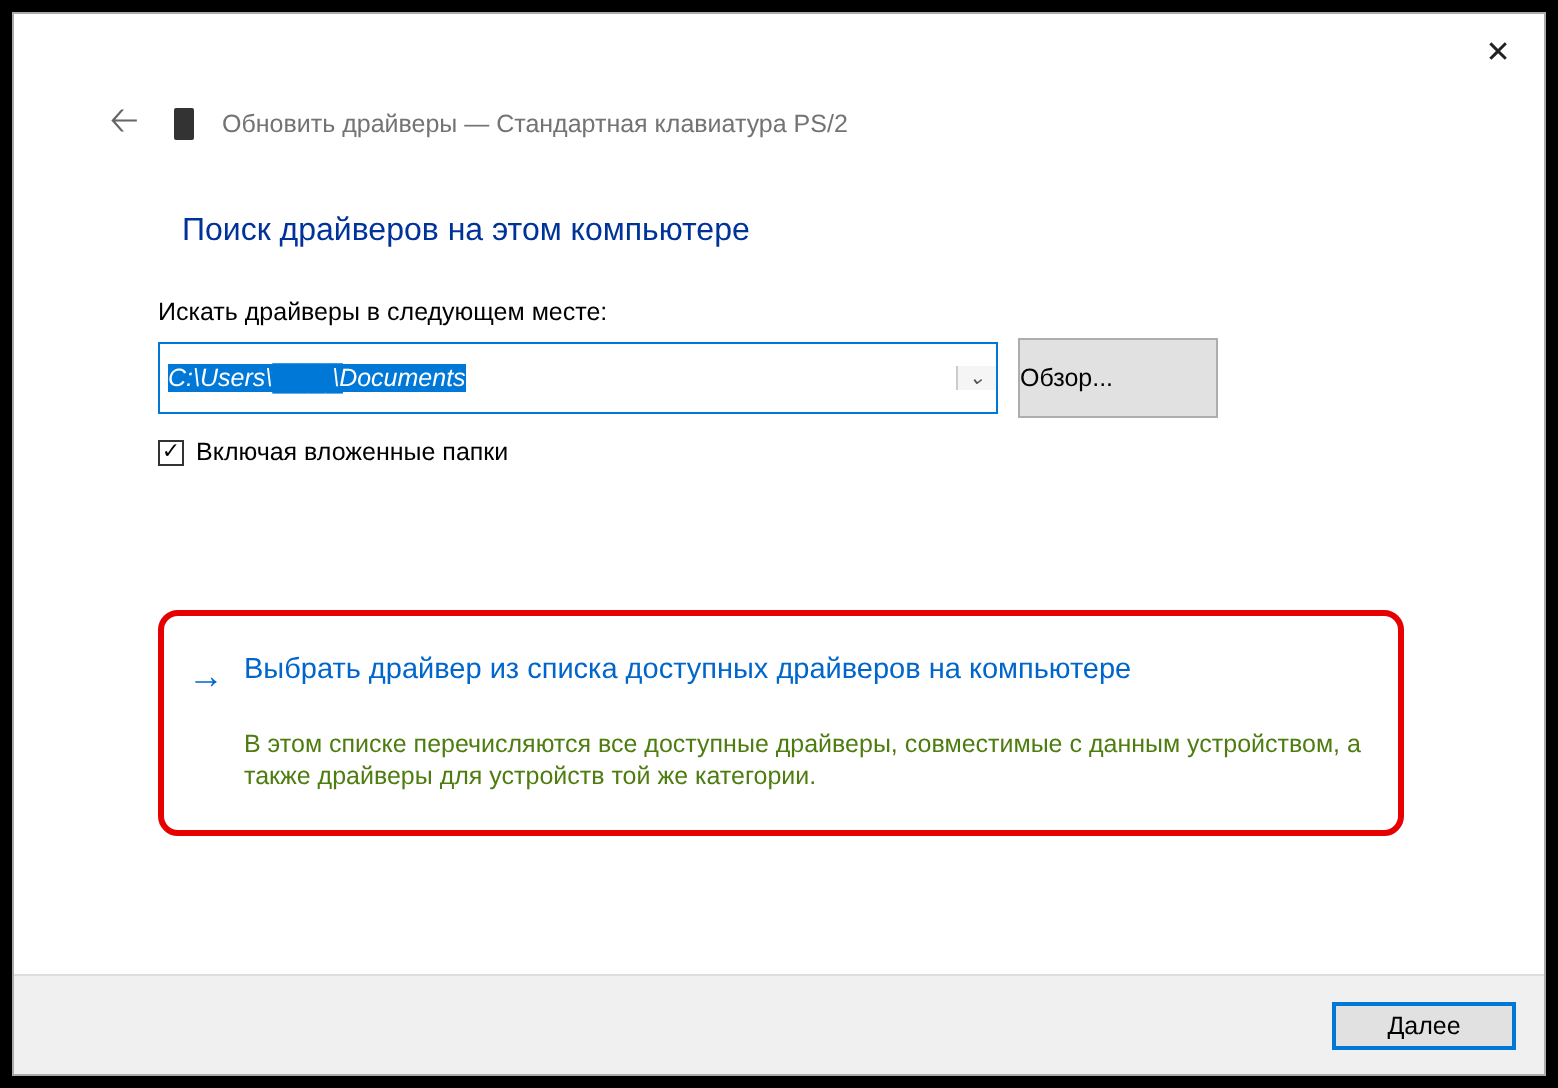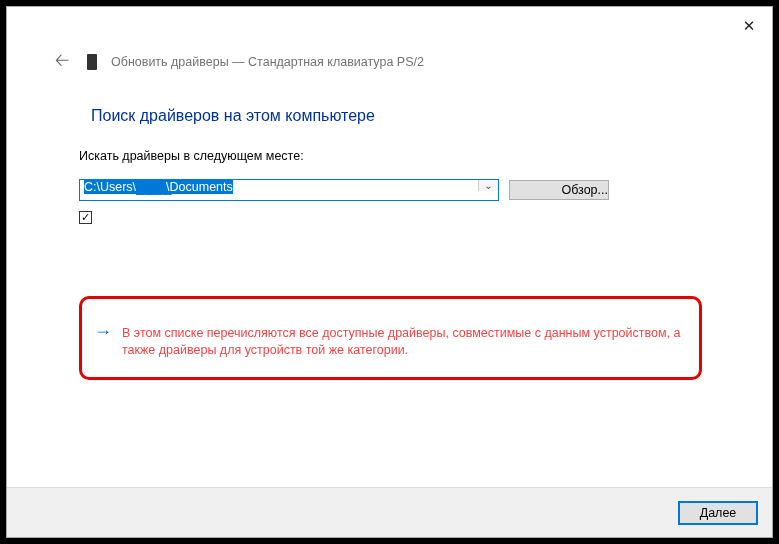--- a/index.html
+++ b/index.html
@@ -42,77 +42,78 @@
     position: relative;
   }
   .header-text { font-size: 12.5px; color: #737373; }
   .content {
     flex: 1;
     padding: 0 70px 0 72px;
     font-size: 12.5px;
     color: #000;
   }
   .page-title { color: #003399; font-size: 16px; margin: 20px 0 24px 12px; font-weight: normal; }
-  .label { font-size: 12.5px; margin-bottom: 16px; }
+  .label { font-size: 12.5px; margin-bottom: 6px; }
   .path-row { display: flex; gap: 10px; align-items: center; margin-bottom: 10px; }
   .path-combo {
-    width: 420px; height: 22px;
+    width: 420px; height: 36px;
     border: 1px solid #0078d7;
-    display: flex; align-items: flex-start;
+    display: flex; align-items: center;
     position: relative;
     font-size: 12.5px;
+    font-style: italic;
   }
   .path-text {
     flex: 1; display: flex; align-items: center;
     padding: 0 4px;
   }
   .path-sel {
     background: #0078d7; color: #fff;
   }
   .path-gap {
     background: #0078d7; color: #0078d7; width: 30px;
   }
   .path-dd {
     width: 20px; border-left: 1px solid #ccc;
     display: flex; align-items: center; justify-content: center;
     font-size: 10px; color: #555; background: #f5f5f5;
   }
   .browse-btn {
-    width: 100px; height: 20px;
+    width: 100px; height: 40px;
     background: #e1e1e1; border: 1px solid #adadad;
     font-size: 12.5px; cursor: pointer;
-    display: flex; align-items: center; justify-content: flex-end;
+    display: flex; align-items: center; justify-content: flex-start;
   }
   .check-row { display: flex; align-items: center; gap: 6px; font-size: 12.5px; }
   .check-box {
     width: 13px; height: 13px; border: 1px solid #333;
     display: flex; align-items: center; justify-content: center;
     font-size: 11px; line-height: 11px;
   }
   .option-box {
     margin-top: 72px;
     border: 3px solid #e60000;
     border-radius: 10px;
     padding: 18px 18px 18px 12px;
     display: flex;
     gap: 10px;
     cursor: pointer;
   }
   .option-arrow { color: #0066cc; font-size: 18px; padding-top: 2px; }
   .option-title { color: #0066cc; font-size: 14.5px; line-height: 1.35; }
-  .option-desc { color: #ef4444; font-size: 12.5px; line-height: 1.35; margin-top: 8px; }
+  .option-desc { color: #4d7c0f; font-size: 12.5px; line-height: 1.35; margin-top: 18px; }
   .footer {
     height: 50px;
     border-top: 1px solid #ddd;
     background: #f0f0f0;
     display: flex; justify-content: flex-end; align-items: center;
     padding: 0 14px; gap: 8px;
   }
   .btn {
-    width: 80px; height: 24px;
+    width: 92px; height: 24px;
     background: #e1e1e1; border: 1px solid #adadad;
     font-size: 12.5px; cursor: pointer;
     display: flex; align-items: center; justify-content: center; margin-left: 32px;
   }
   .btn.primary { border: 2px solid #0078d7; }
 </style>
 </head>
 <body>
 
 <div class="window">
@@ -149,25 +150,27 @@
       </div>
       <div class="browse-btn">
         <span>Обзор...</span>
       </div>
     </div>
 
     <div class="check-row">
       <div class="check-box">
         <span>✓</span>
       </div>
+      <span>Включая вложенные папки</span>
     </div>
 
     <div class="option-box">
       <div class="option-arrow">→</div>
       <div>
+        <div class="option-title">Выбрать драйвер из списка доступных драйверов на компьютере</div>
         <div class="option-desc">В этом списке перечисляются все доступные драйверы, совместимые с данным устройством, а также драйверы для устройств той же категории.</div>
       </div>
     </div>
   </div>
 
   <div class="footer">
     <div class="btn primary">
       <span>Далее</span>
     </div>
   </div>

